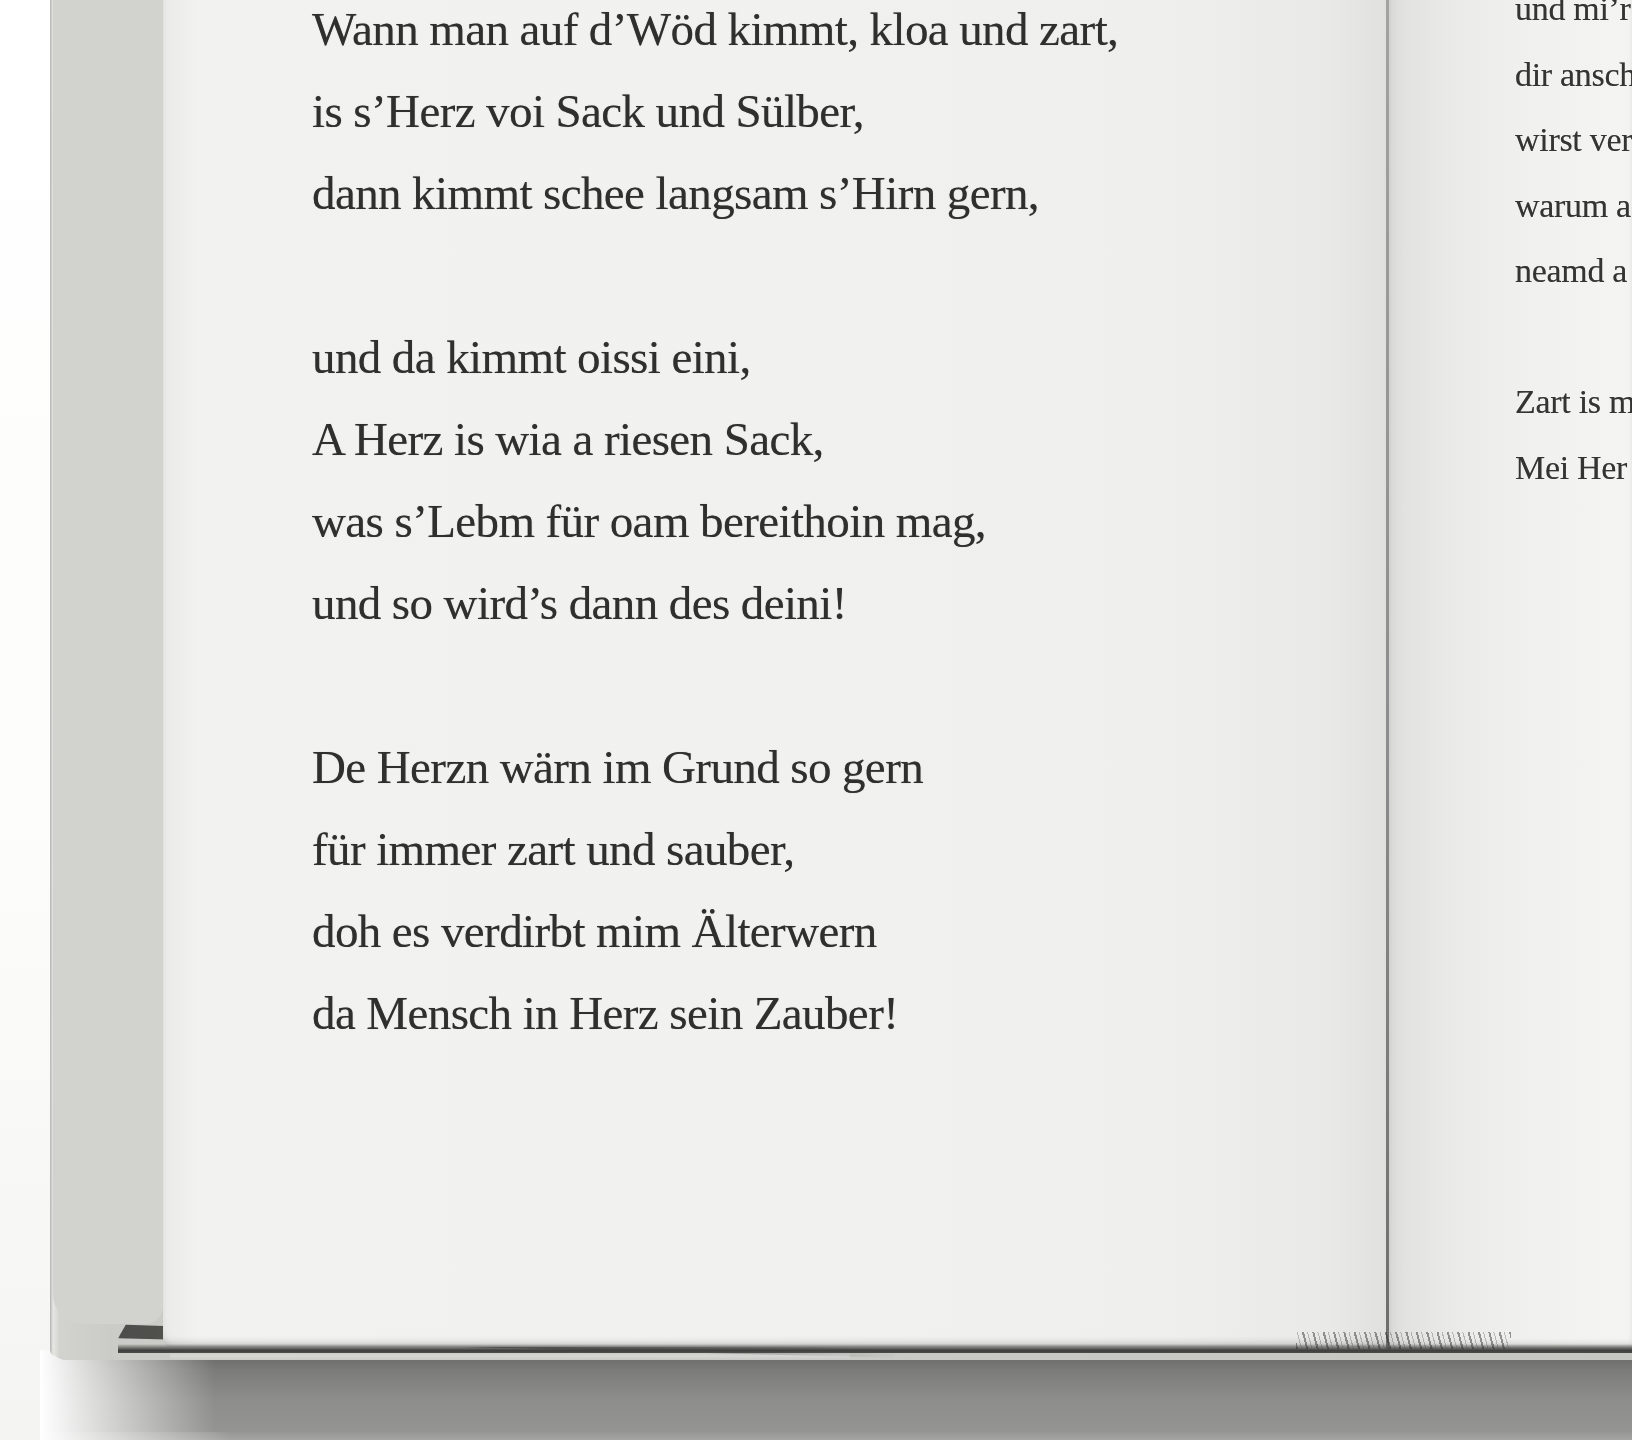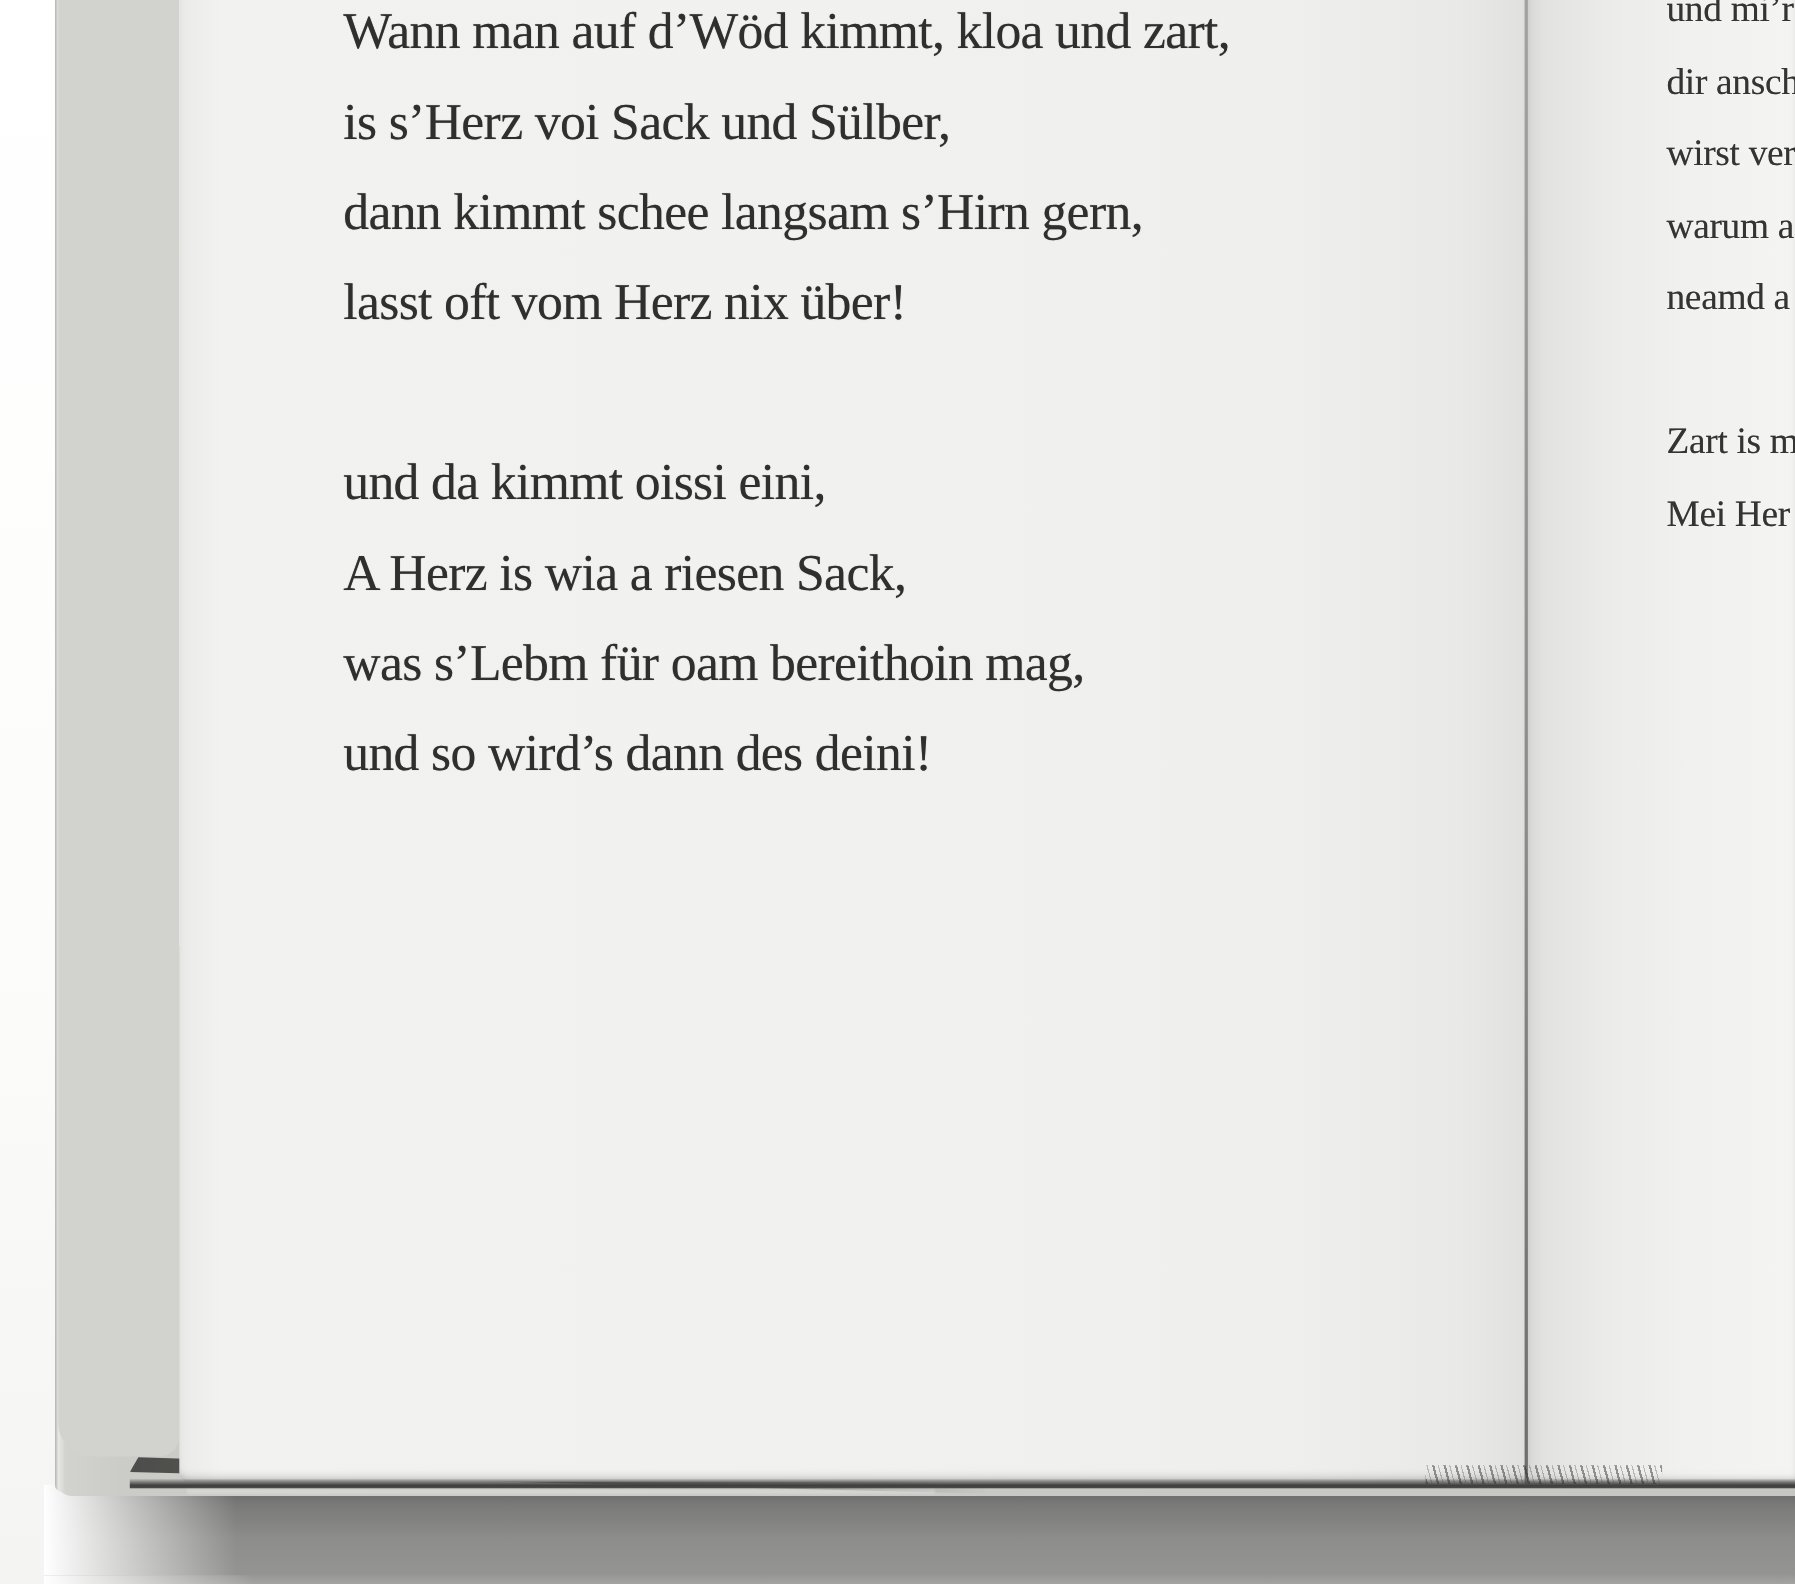--- a/index.html
+++ b/index.html
@@ -122,27 +122,32 @@
 
 <div class="abs bottom-edge"></div>
 <div class="abs cover-glint"></div>
 <div class="abs binding-specks"></div>
 
 <div class="abs poem-left">
   <div class="stanza">
     <span class="poem-line">Wann man auf d’Wöd kimmt, kloa und zart,</span>
     <span class="poem-line">is s’Herz voi Sack und Sülber,</span>
     <span class="poem-line">dann kimmt schee langsam s’Hirn gern,</span>
-    <span class="poem-line">lasst oft vom Herz nix über!</span>
   </div>
   <div class="stanza">
     <span class="poem-line">und da kimmt oissi eini,</span>
     <span class="poem-line">A Herz is wia a riesen Sack,</span>
     <span class="poem-line">was s’Lebm für oam bereithoin mag,</span>
     <span class="poem-line">und so wird’s dann des deini!</span>
+  </div>
+  <div class="stanza">
+    <span class="poem-line">De Herzn wärn im Grund so gern</span>
+    <span class="poem-line">für immer zart und sauber,</span>
+    <span class="poem-line">doh es verdirbt mim Älterwern</span>
+    <span class="poem-line">da Mensch in Herz sein Zauber!</span>
   </div>
 </div>
 
 <div class="abs poem-right">
   <div class="stanza">
     <span class="poem-line">und mi’r</span>
     <span class="poem-line">dir ansch</span>
     <span class="poem-line">wirst ver</span>
     <span class="poem-line">warum a</span>
     <span class="poem-line">neamd a</span>

